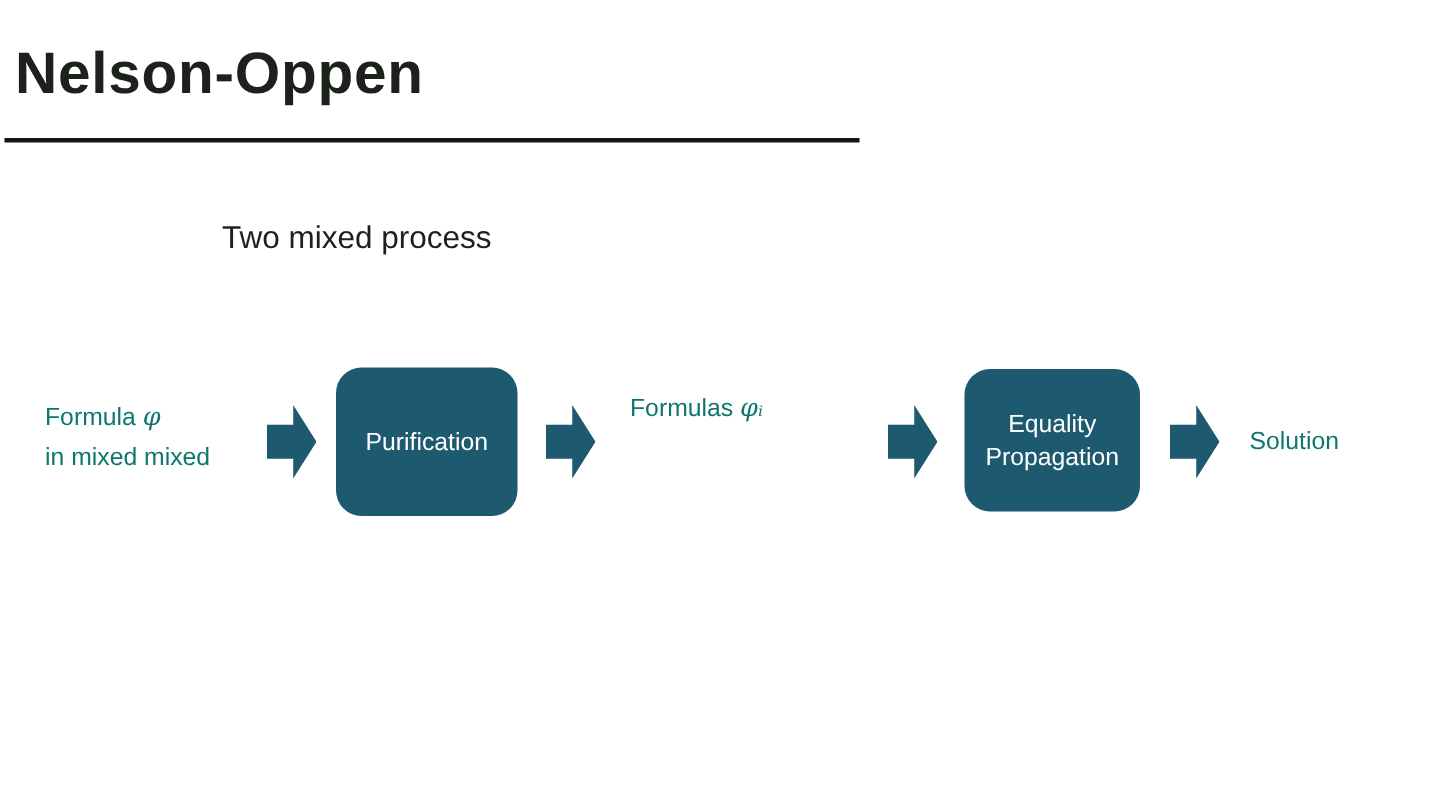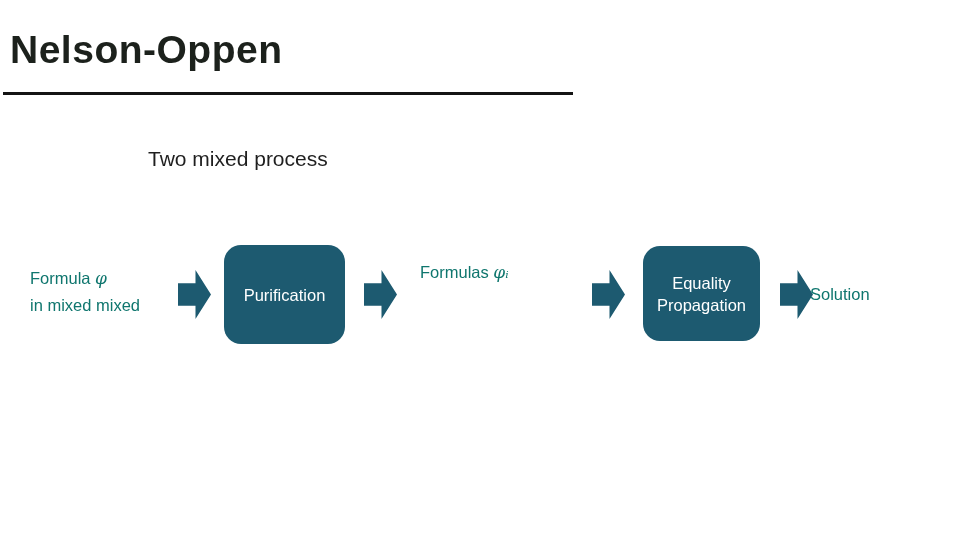--- a/index.html
+++ b/index.html
@@ -37,21 +37,21 @@
     color: #1f1f1f;
   }
   .flow-label {
     position: absolute;
     font-size: 16.5px;
     color: #0f766e;
     white-space: nowrap;
   }
   .input-label { left: 30px; top: 265px; line-height: 27px; }
   .mid-label   { left: 420px; top: 261px; line-height: 22px; }
-  .solution-label { left: 810px; top: 285px; }
+  .solution-label { left: 833px; top: 285px; }
   .math {
     font-family: "DejaVu Serif", serif;
     font-style: italic;
     font-size: 103%;
   }
   .math-up {
     font-family: "DejaVu Serif", serif;
     font-style: normal;
     font-size: 103%;
   }

